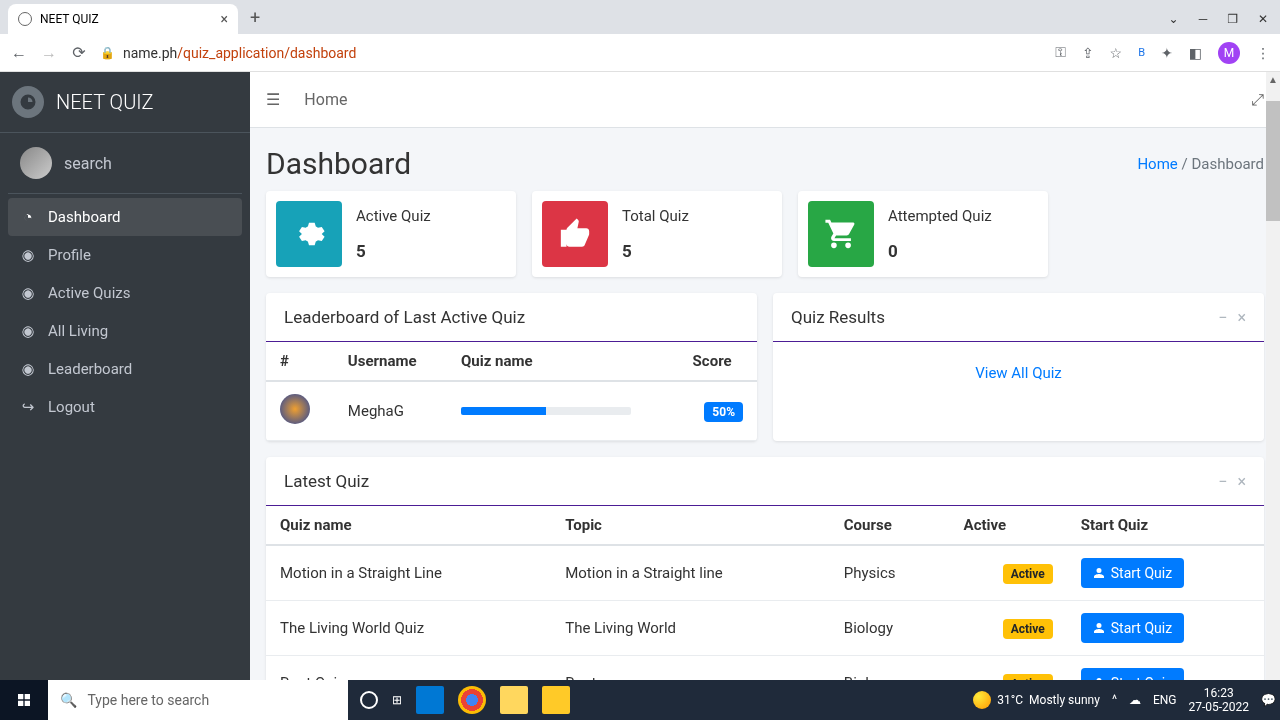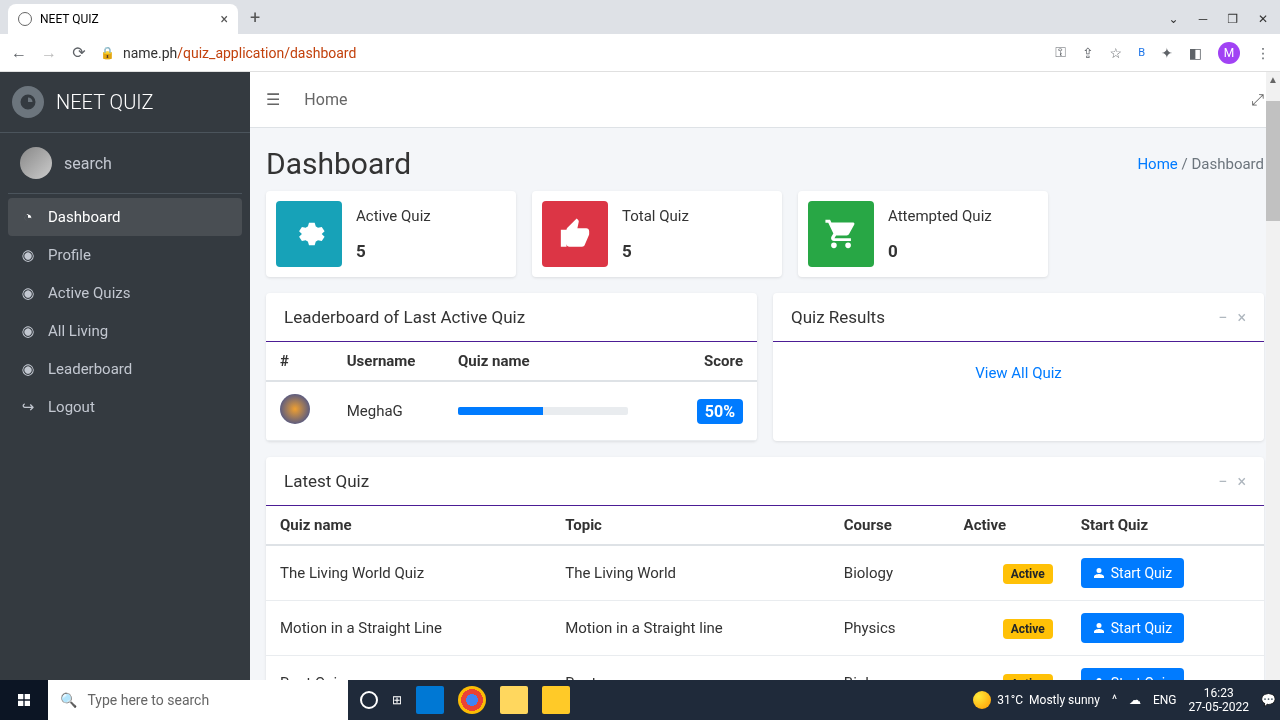--- a/index.html
+++ b/index.html
@@ -69,21 +69,21 @@
 .panel-tools { margin-left: auto; display: flex; gap: 10px; color: #adb5bd; }
 .panel-tools span { cursor: pointer; font-size: 16px; }
 .panel-body { padding: 14px 18px; }
 
 table { width: 100%; border-collapse: collapse; }
 th { text-align: left; padding: 10px 14px; border-bottom: 2px solid #dee2e6; font-size: 15px; font-weight: 700; color: #333; }
 td { padding: 12px 14px; border-bottom: 1px solid #e9ecef; font-size: 15px; color: #333; }
 .leader-avatar { width: 30px; height: 30px; border-radius: 50%; background: radial-gradient(circle, #f0a030, #2040a0); }
 .progress-bar { height: 8px; background: #e9ecef; border-radius: 2px; overflow: hidden; width: 170px; }
 .progress-fill { height: 100%; background: #007bff; }
-.score-badge { background: #007bff; color: #fff; font-size: 16px; font-weight: 700; padding: 3px 8px; border-radius: 4px; }
+.score-badge { background: #007bff; color: #fff; font-size: 12px; font-weight: 700; padding: 3px 8px; border-radius: 4px; }
 
 .view-all { text-align: center; color: #007bff; cursor: pointer; font-size: 15px; padding: 8px 0; }
 
 .latest-panel { margin: 0 16px 16px; background: #fff; border-radius: 4px; box-shadow: 0 1px 3px rgba(0,0,0,0.1); }
 .badge-active { background: #ffc107; color: #212529; font-size: 12px; font-weight: 700; padding: 3px 8px; border-radius: 4px; }
 .start-btn { background: #007bff; color: #fff; border: none; padding: 7px 12px; border-radius: 4px; font-size: 14px; cursor: pointer; display: inline-flex; align-items: center; gap: 6px; }
 
 .scrollbar-v { position: absolute; right: 0; top: 0; bottom: 0; width: 14px; background: #f1f1f1; }
 .scroll-thumb { width: 100%; height: 120px; background: #c1c1c1; margin-top: 14px; }
 .scroll-arrow { text-align: center; color: #666; font-size: 10px; padding: 2px 0; }
@@ -234,21 +234,21 @@
       <div class="panel panel-left">
         <div class="panel-header">
             <span>Leaderboard of Last Active Quiz</span>
           </div>
         <table>
           <thead>
               <tr>
             <th>#</th>
             <th>Username</th>
             <th>Quiz name</th>
-            <th style="text-align:right">Score</th>
+            <th style="text-align:left">Score</th>
           </tr>
             </thead>
           <tbody>
             <tr>
               <td><span class="leader-avatar" style="display:inline-block"></span></td>
               <td>MeghaG</td>
               <td>
                   <div class="progress-bar">
                     <div class="progress-fill" style="width:50%"></div>
                   </div>
@@ -285,32 +285,32 @@
             <tr>
           <th>Quiz name</th>
           <th>Topic</th>
           <th>Course</th>
           <th>Active</th>
           <th>Start Quiz</th>
         </tr>
           </thead>
         <tbody id="latest-body">
             <tr>
-              <td>The Living World Quiz</td>
-              <td>The Living World</td>
-              <td>Biology</td>
+              <td>Motion in a Straight Line</td>
+              <td>Motion in a Straight line</td>
+              <td>Physics</td>
               <td style="text-align:right"><span class="badge-active">Active</span></td>
               <td><button class="start-btn"><svg width="12" height="12" viewBox="0 0 24 24" fill="#fff">
                     <path d="M12 12a5 5 0 100-10 5 5 0 000 10zm0 2c-3.3 0-10 1.7-10 5v3h20v-3c0-3.3-6.7-5-10-5z"></path>
                   </svg>Start Quiz</button></td>
             </tr>
             <tr>
-              <td>Motion in a Straight Line</td>
-              <td>Motion in a Straight line</td>
-              <td>Physics</td>
+              <td>The Living World Quiz</td>
+              <td>The Living World</td>
+              <td>Biology</td>
               <td style="text-align:right"><span class="badge-active">Active</span></td>
               <td><button class="start-btn"><svg width="12" height="12" viewBox="0 0 24 24" fill="#fff">
                     <path d="M12 12a5 5 0 100-10 5 5 0 000 10zm0 2c-3.3 0-10 1.7-10 5v3h20v-3c0-3.3-6.7-5-10-5z"></path>
                   </svg>Start Quiz</button></td>
             </tr>
             <tr>
               <td>Root Quiz</td>
               <td>Root</td>
               <td>Biology</td>
               <td style="text-align:right"><span class="badge-active">Active</span></td>

